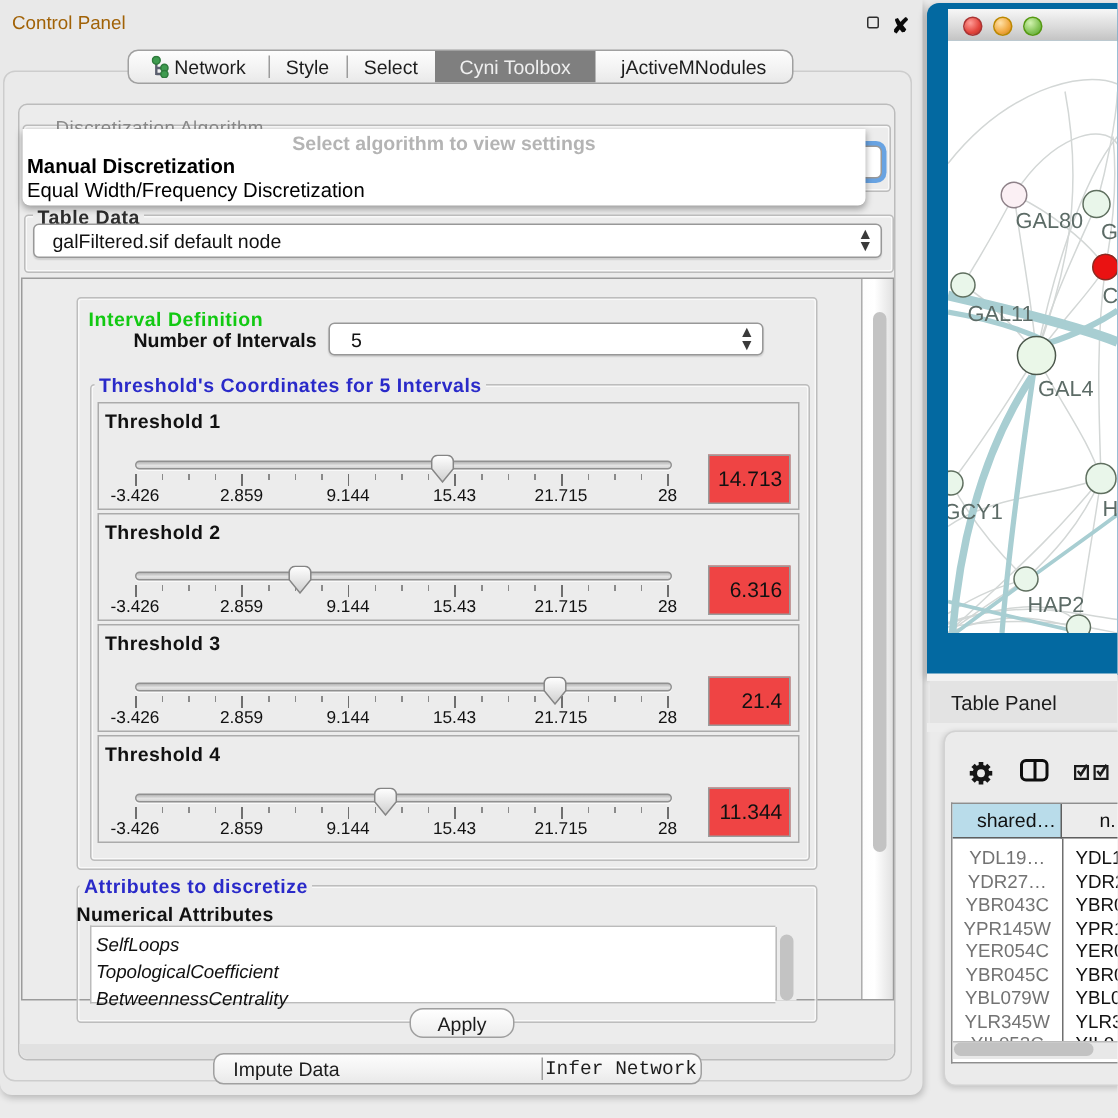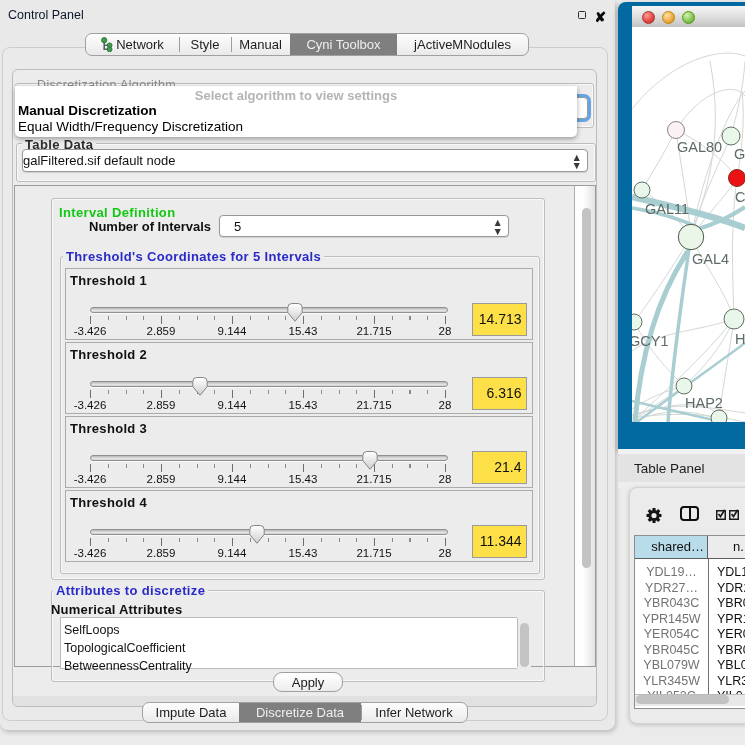--- a/index.html
+++ b/index.html
@@ -2,21 +2,21 @@
 <html><head>
 <meta charset="utf-8">
 <style>
   html,body{margin:0;padding:0;}
   body{width:745px;height:745px;position:relative;overflow:hidden;
        background:#ebebeb;font-family:"Liberation Sans",sans-serif;}
   .abs{position:absolute;}
   
   #cpwin{left:0;top:0;width:615px;height:730px;background:#e9e9e9;
          border-radius:0 0 8px 8px;box-shadow:1px 2px 5px rgba(0,0,0,0.22);}
-  #cptitle{left:8px;top:8px;font-size:12.5px;color:#0f172a;}
+  #cptitle{left:8px;top:8px;font-size:12.5px;color:#a16207;}
   #btnrestore{left:577.5px;top:10.5px;width:6.5px;height:6.5px;border:1.8px solid #2e2e2e;border-radius:1.5px;}
   #btnclose{left:594.5px;top:8.5px;font-size:14px;font-weight:bold;color:#0a0a0a;}
   
   #content{left:12px;top:69px;width:585px;height:638px;box-sizing:border-box;
            border:1px solid #bcbcbc;border-radius:6px;background:#ececec;}
   .grouplab{position:absolute;font-size:13px;font-weight:bold;background:#ececec;padding:0 3px;letter-spacing:0.35px;}
   .groupbox{position:absolute;border:1px solid #bdbdbd;border-radius:3px;
             box-shadow:inset 0 0 0 1px rgba(255,255,255,0.7);}
   .combo{position:absolute;background:#fff;border:1px solid #989898;
          border-radius:4px;box-sizing:border-box;font-size:13px;color:#111;
@@ -30,21 +30,21 @@
   .track{position:absolute;left:24px;top:37.5px;width:356px;height:4px;border-radius:3px;
          border:1px solid #909090;
          background:linear-gradient(#b6b6b6,#e4e4e4 60%,#d2d2d2);
          box-shadow:0 1px 0 rgba(255,255,255,0.7);}
   .minor{position:absolute;left:24px;top:47px;width:357px;height:4px;
          background:repeating-linear-gradient(to right,#8a8a8a 0 1px,transparent 1px 17.75px);}
   .major{position:absolute;left:24px;top:47px;width:357px;height:8px;
          background:repeating-linear-gradient(to right,#6f6f6f 0 1px,transparent 1px 71px);}
   .tick-lab{position:absolute;top:56px;font-size:11.5px;color:#111;transform:translateX(-50%);}
   .vbox{position:absolute;left:406px;top:34px;width:55px;height:33px;box-sizing:border-box;
-        border:1.5px solid #9a9a9a;background:#fde047;font-size:14px;color:#111;
+        border:1.5px solid #9a9a9a;background:#ef4444;font-size:14px;color:#111;
         text-align:right;line-height:30px;padding-right:4.5px;}
   .thumb{position:absolute;top:34px;width:16px;height:19px;transform:translateX(-50%);}
   
   #attrlist{left:59px;top:616px;width:456px;height:50px;background:#fff;
             border:1px solid #bbb;border-right:none;font-size:12.5px;color:#111;}
   
   #netwin{left:618px;top:2px;width:153px;height:448px;background:#0369a1;
           border-radius:8px 0 0 0;box-shadow:-1px 2px 5px rgba(0,0,0,0.25);}
   #nettitle{position:absolute;left:14px;top:4px;width:113px;height:21px;
             background:linear-gradient(#f7f7f7,#d4d4d4 70%,#c3c3c3);
@@ -73,39 +73,39 @@
     <div class="abs" style="left:0;top:0;width:93px;height:21px;text-align:center;line-height:21px;">
       <svg width="12" height="15" viewBox="0 0 12 15" style="vertical-align:-3px;margin-right:3px">
         <path d="M3.2 4 V13 M3.2 8.3 H8 M3.2 12.3 H8" stroke="#5a5f6e" stroke-width="1.6" fill="none"></path>
         <circle cx="3.2" cy="3.2" r="2.6" fill="#3e9b4f" stroke="#2e7a3c"></circle>
         <circle cx="8.6" cy="8.3" r="2.4" fill="#3e9b4f" stroke="#2e7a3c"></circle>
         <circle cx="8.6" cy="12.4" r="2.4" fill="#3e9b4f" stroke="#2e7a3c"></circle>
       </svg>Network</div>
     <div class="abs" style="left:93px;top:3px;width:1px;height:15px;background:#9c9c9c;"></div>
     <div class="abs" style="left:93px;top:0;width:52px;height:21px;text-align:center;line-height:21px;">Style</div>
     <div class="abs" style="left:145px;top:3px;width:1px;height:15px;background:#9c9c9c;"></div>
-    <div class="abs" style="left:145px;top:0;width:59px;height:21px;text-align:center;line-height:21px;">Manual</div>
+    <div class="abs" style="left:145px;top:0;width:59px;height:21px;text-align:center;line-height:21px;">Select</div>
     <div class="abs" style="left:311px;top:0;width:131px;height:21px;text-align:center;line-height:21px;">jActiveMNodules</div>
     <div class="abs" style="left:204px;top:0;width:107px;height:21px;text-align:center;line-height:21px;
          background:#7f7f7f;color:#efefef;">Cyni Toolbox</div>
   </div>
 
   <div class="abs" id="content">
       <div style="position:absolute;left:0;bottom:0;width:100%;height:10px;background:#e1e1e1;border-radius:0 0 6px 6px;"></div>
     </div>
 
   <div class="groupbox" style="left:15px;top:83px;width:577px;height:43px;"></div>
   <div class="grouplab" style="left:34px;top:78px;color:#8a8a8a;font-weight:normal;font-size:12.5px;background:transparent;">Discretization Algorithm</div>
   <div class="combo" style="left:24px;top:97px;width:564px;height:22px;
        box-shadow:0 0 0 3px rgba(90,155,225,0.9);"></div>
 
   <div class="groupbox" style="left:16px;top:143px;width:578px;height:37px;"></div>
   <div class="grouplab" style="left:22px;top:137px;color:#2d2d2d;">Table Data</div>
   <div class="combo" style="left:22px;top:149px;width:566px;height:23px;line-height:22px;">
-    <span style="">galFiltered.sif default node</span>
+    <span style="margin-left:12px;">galFiltered.sif default node</span>
     <span class="ar">▲<br>▼</span>
   </div>
 
   <div class="abs" style="left:15px;top:86px;width:562px;height:51px;background:#fff;
        border-radius:0 0 5px 5px;box-shadow:0 2px 5px rgba(0,0,0,0.35);z-index:5;">
     <div style="position:absolute;left:0;top:2px;width:100%;text-align:center;
          font-size:13px;font-weight:bold;color:#b4b4b4;">Select algorithm to view settings</div>
     <div style="position:absolute;left:3px;top:17px;font-size:13.5px;font-weight:bold;color:#000;">Manual Discretization</div>
     <div style="position:absolute;left:3px;top:33px;font-size:13.5px;color:#000;">Equal Width/Frequency Discretization</div>
   </div>
@@ -215,39 +215,37 @@
                 </linearGradient>
               </defs>
             </svg></div>
           <div class="vbox">11.344</div>
         </div>
       </div>
 
     <div class="groupbox" style="left:36px;top:404px;width:492px;height:90px;"></div>
     <div class="grouplab" style="left:38px;top:397px;color:#2a2ac9;">Attributes to discretize</div>
     <div class="abs" style="left:36px;top:416px;font-size:13px;font-weight:bold;color:#111;letter-spacing:0.2px;">Numerical Attributes</div>
-    <div class="abs" id="attrlist" style="left:45px;top:431px;">
+    <div class="abs" id="attrlist" style="left:45px;top:431px;font-style:italic;">
       <div style="padding:3px 0 0 3px;line-height:18px;">SelfLoops<br>TopologicalCoefficient<br>BetweennessCentrality</div>
       <div class="abs" style="right:-14px;top:0px;width:13px;height:49px;background:#ececec;border-left:1px solid #bbb;"></div>
       <div class="abs" style="right:-12px;top:5px;width:9px;height:44px;border-radius:5px;background:#c3c3c3;"></div>
     </div>
   </div>
 
   <div class="abs" style="left:273px;top:672px;width:70px;height:20px;box-sizing:border-box;
        border:1px solid #9f9f9f;border-radius:9px;background:linear-gradient(#ffffff,#ededed);
        font-size:13px;text-align:center;line-height:19px;color:#1b1b1b;">Apply</div>
 
   <div class="abs" style="left:142px;top:702px;width:324px;height:19px;border:1px solid #a0a0a0;
        border-radius:7px;overflow:hidden;background:linear-gradient(#fdfdfd,#f2f2f2 60%,#e9e9e9);
        font-size:13px;color:#1d1d1d;">
     <div class="abs" style="left:0;top:0;width:96px;height:19px;text-align:center;line-height:19px;">Impute Data</div>
-    <div class="abs" style="left:96px;top:0;width:122px;height:19px;text-align:center;line-height:19px;
-         background:#7f7f7f;color:#efefef;">Discretize Data</div>
     <div class="abs" style="left:218px;top:2px;width:1px;height:15px;background:#9c9c9c;"></div>
-    <div class="abs" style="left:218px;top:0;width:106px;height:19px;text-align:center;line-height:19px;">Infer Network</div>
+    <div class="abs" style="left:218px;top:0;width:106px;height:19px;text-align:center;line-height:19px;font-family:Liberation Mono, monospace;">Infer Network</div>
   </div>
 </div>
 
 <div class="abs" id="netwin">
   <div id="nettitle">
     <div class="tl" style="left:10px;background:radial-gradient(circle at 35% 30%,#ff9d97,#e3443c 60%,#b13126);border:0.5px solid #a33;"></div>
     <div class="tl" style="left:30px;background:radial-gradient(circle at 35% 30%,#ffe2a8,#f0a73e 60%,#c67f1e);border:0.5px solid #b80;"></div>
     <div class="tl" style="left:50px;background:radial-gradient(circle at 35% 30%,#d2f3b0,#82c254 60%,#55a12e);border:0.5px solid #591;"></div>
   </div>
   <div id="netcanvas">

